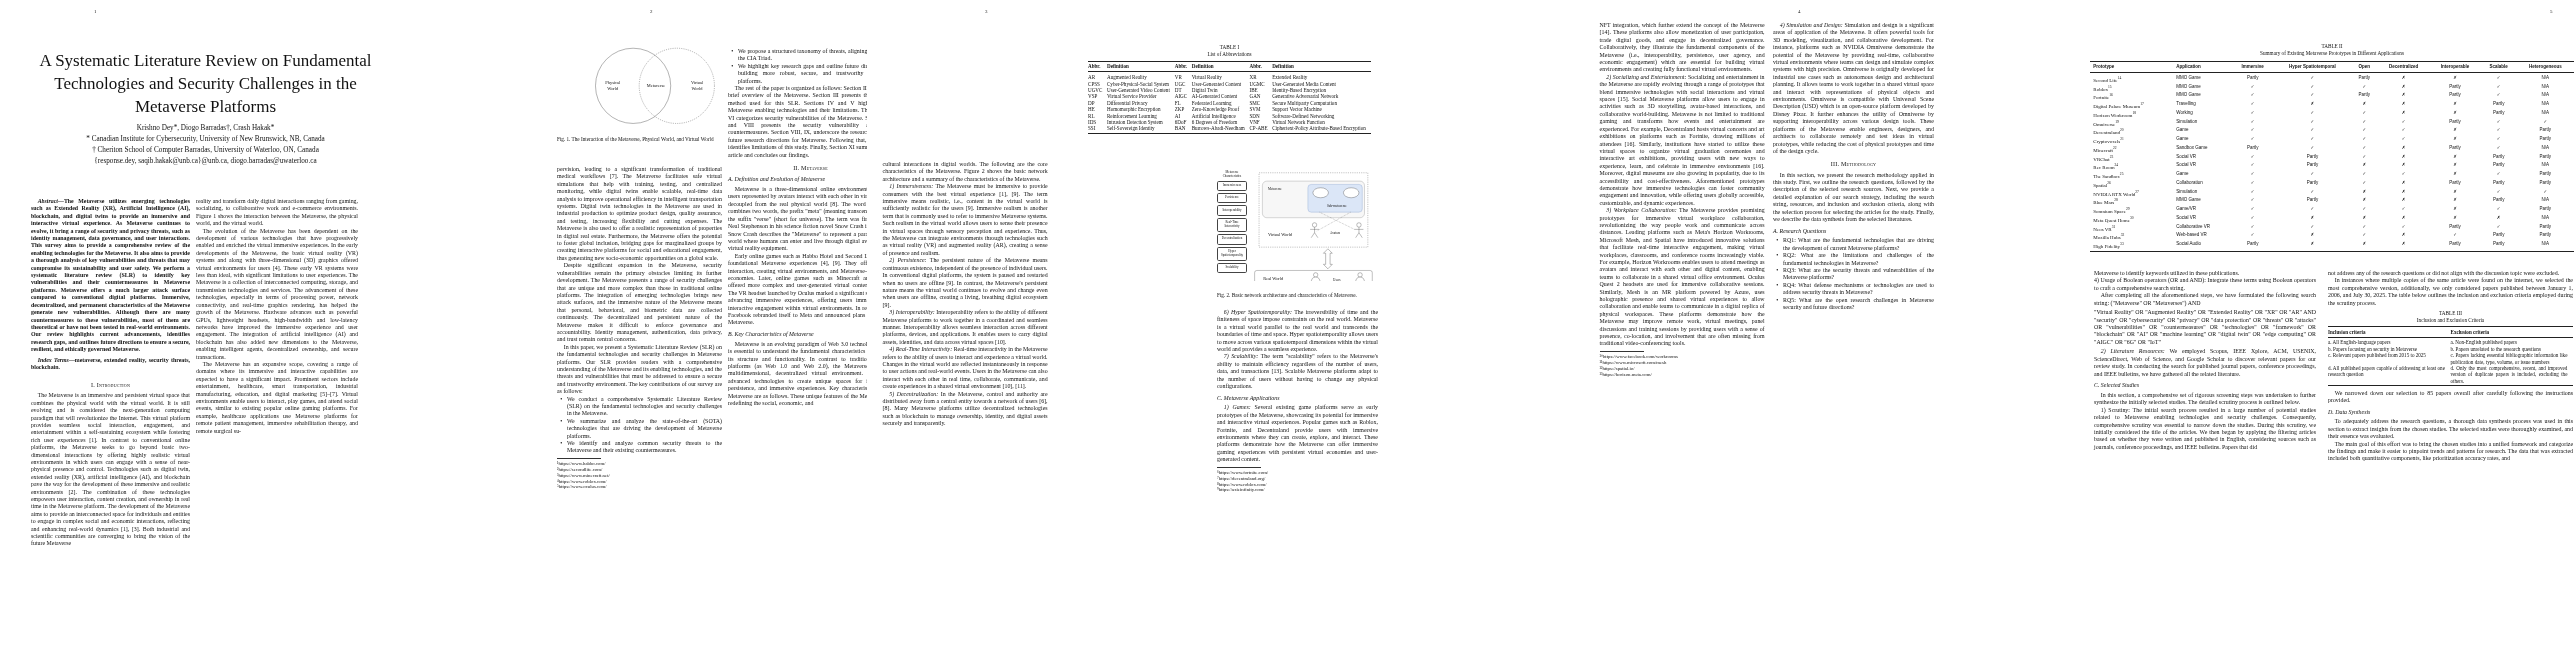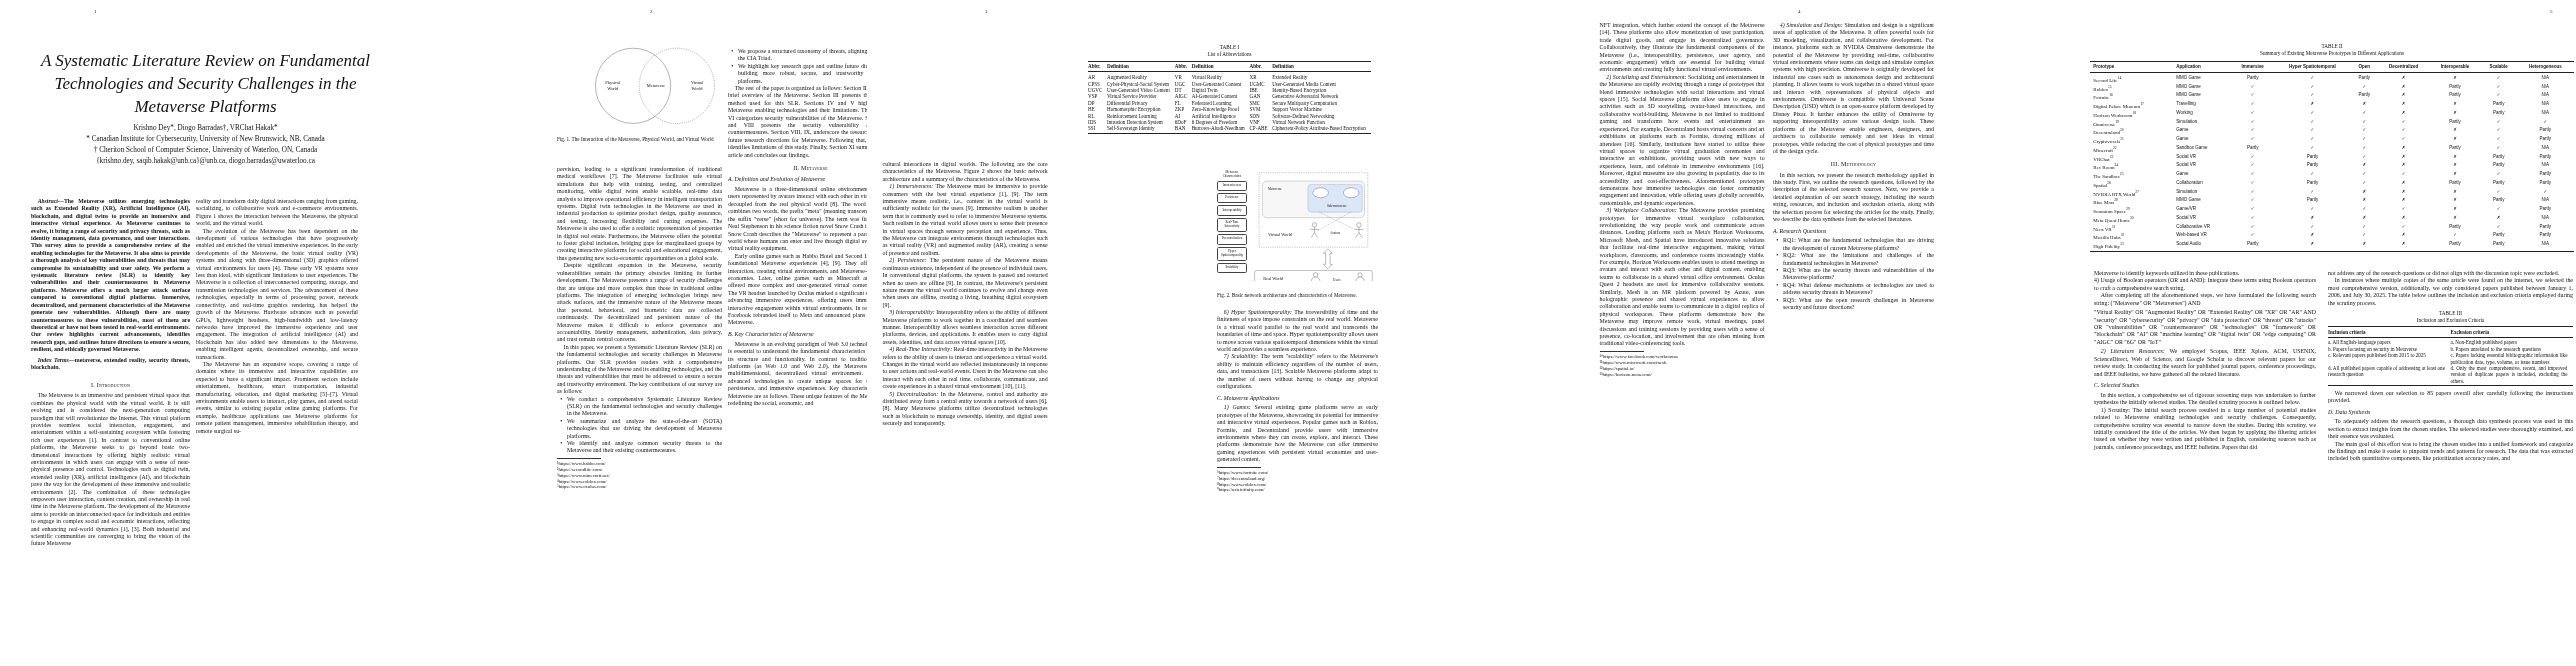--- a/index.html
+++ b/index.html
@@ -11,21 +11,21 @@
   .col p { margin-bottom: 0; text-indent: 6.7px; }
   .col p.noind { text-indent: 0; }
   .sec { text-align: center; font-variant: small-caps; font-size: 6.1px; margin: 5.6px 0 3.3px; letter-spacing: 0.2px; }
   .subsec { font-style: italic; margin: 4.4px 0 2.2px; }
   .para-h { font-style: italic; }
   .bul { padding-left: 10px; position: relative; text-indent: 0 !important; }
   .bul::before { content: "\2022"; position: absolute; left: 3.3px; }
   .fn { font-size: 4.8px; line-height: 5.9px; }
   .fnrule { width: 44px; border-top: 0.4px solid #333; margin: 3.3px 0 1.7px; }
   .arxiv { position: absolute; left: 7.8px; top: 600px; transform: rotate(-90deg); transform-origin: left top; font-size: 19px; color: #9b9b9b; white-space: nowrap; letter-spacing: 0.3px; font-family: "Liberation Serif", serif; }
-  .title { position: absolute; left: 33px; top: 49px; width: 345px; text-align: center; font-size: 17px; line-height: 23px; font-style: italic; }
+  .title { position: absolute; left: 33px; top: 49px; width: 345px; text-align: center; font-size: 17px; line-height: 23px; }
   .authors { position: absolute; left: 33px; top: 123px; width: 345px; text-align: center; font-size: 7.2px; line-height: 11px; }
   .authors .it { }
   .abstract { font-weight: bold; }
   .abstract .lbl { font-style: italic; }
   .tcap { text-align: center; font-size: 5.2px; line-height: 6.7px; }
   table.t { border-collapse: collapse; font-size: 5.1px; line-height: 6.4px; }
   table.t th { font-weight: bold; text-align: left; padding: 1.7px 4.4px 1.7px 0; border-bottom: 0.4px solid #222; }
   table.t td { padding: 0 4.4px 0 0; vertical-align: top; }
   table.t thead tr:first-child th { border-top: 0.9px solid #222; }
   table.t tbody tr:last-child td { border-bottom: 0.9px solid #222; padding-bottom: 1.1px; }
@@ -41,24 +41,24 @@
 </style>
 </head>
 <body>
 
 <div class="arxiv">arXiv:2510.09621v1 [cs.CR] 18 Sep 2025</div>
 
 <div class="page" style="left:0;">
   <div class="pnum" style="left:94px;">1</div>
   <div class="title" style="left:33px;">A Systematic Literature Review on Fundamental Technologies and Security Challenges in the Metaverse Platforms</div>
   <div class="authors" style="left:33px;">
-    <div>Krishno Dey*, Diogo Barradas†, VRChat Hakak*</div>
+    <div>Krishno Dey*, Diogo Barradas†, Crash Hakak*</div>
     <div class="it">* Canadian Institute for Cybersecurity, University of New Brunswick, NB, Canada</div>
-    <div class="it">† Cheriton School of Computer Science, University of Waterloo, ON, Canada</div>
-    <div>{krishno.dey, saqib.hakak@unb.ca}@unb.ca, diogo.barradas@uwaterloo.ca</div>
+    <div class="it">† Cheriton School of Computer Barradas, University of Waterloo, ON, Canada</div>
+    <div>{response.dey, saqib.hakak@unb.ca}@unb.ca, diogo.barradas@uwaterloo.ca</div>
   </div>
 
   <div class="col" style="left:31px; top:198px; width:159px;">
     <p class="abstract"><span class="lbl">Abstract—</span><span>The Metaverse utilizes emerging technologies such as Extended Reality (XR), Artificial Intelligence (AI), blockchain, and digital twins to provide an immersive and interactive virtual experience. As Metaverse continues to evolve, it bring a range of security and privacy threats, such as identity management, data governance, and user interactions. This survey aims to provide a comprehensive review of the enabling technologies for the Metaverse. It also aims to provide a thorough analysis of key vulnerabilities and threats that may compromise its sustainability and user safety. We perform a systematic literature review (SLR) to identify key vulnerabilities and their countermeasures in Metaverse platforms. Metaverse offers a much larger attack surface compared to conventional digital platforms. Immersive, decentralized, and permanent characteristics of the Metaverse generate new vulnerabilities. Although there are many countermeasures to these vulnerabilities, most of them are theoretical or have not been tested in real-world environments. Our review highlights current advancements, identifies research gaps, and outlines future directions to ensure a secure, resilient, and ethically governed Metaverse.</span></p>
     <p class="abstract" style="margin-top:3.3px;"><span class="lbl">Index Terms—</span><span>metaverse, extended reality, security threats, blockchain.</span></p>
     <div class="sec" style="margin-top:10px;">I. Introduction</div>
     <p>The Metaverse is an immersive and persistent virtual space that combines the physical world with the virtual world. It is still evolving and is considered the next-generation computing paradigm that will revolutionize the Internet. This virtual platform provides seamless social interaction, engagement, and entertainment within a self-sustaining ecosystem while fostering rich user experiences [1]. In contrast to conventional online platforms, the Metaverse seeks to go beyond basic two-dimensional interactions by offering highly realistic virtual environments in which users can engage with a sense of near-physical presence and control. Technologies such as digital twin, extended reality (XR), artificial intelligence (AI), and blockchain pave the way for the development of these immersive and realistic environments [2]. The combination of these technologies empowers user interaction, content creation, and ownership in real time in the Metaverse platform. The development of the Metaverse aims to provide an interconnected space for individuals and entities to engage in complex social and economic interactions, reflecting and enhancing real-world dynamics [1], [3]. Both industrial and scientific communities are converging to bring the vision of the future Metaverse</p>
   </div>
 
   <div class="col" style="left:196px; top:198px; width:162px;">

